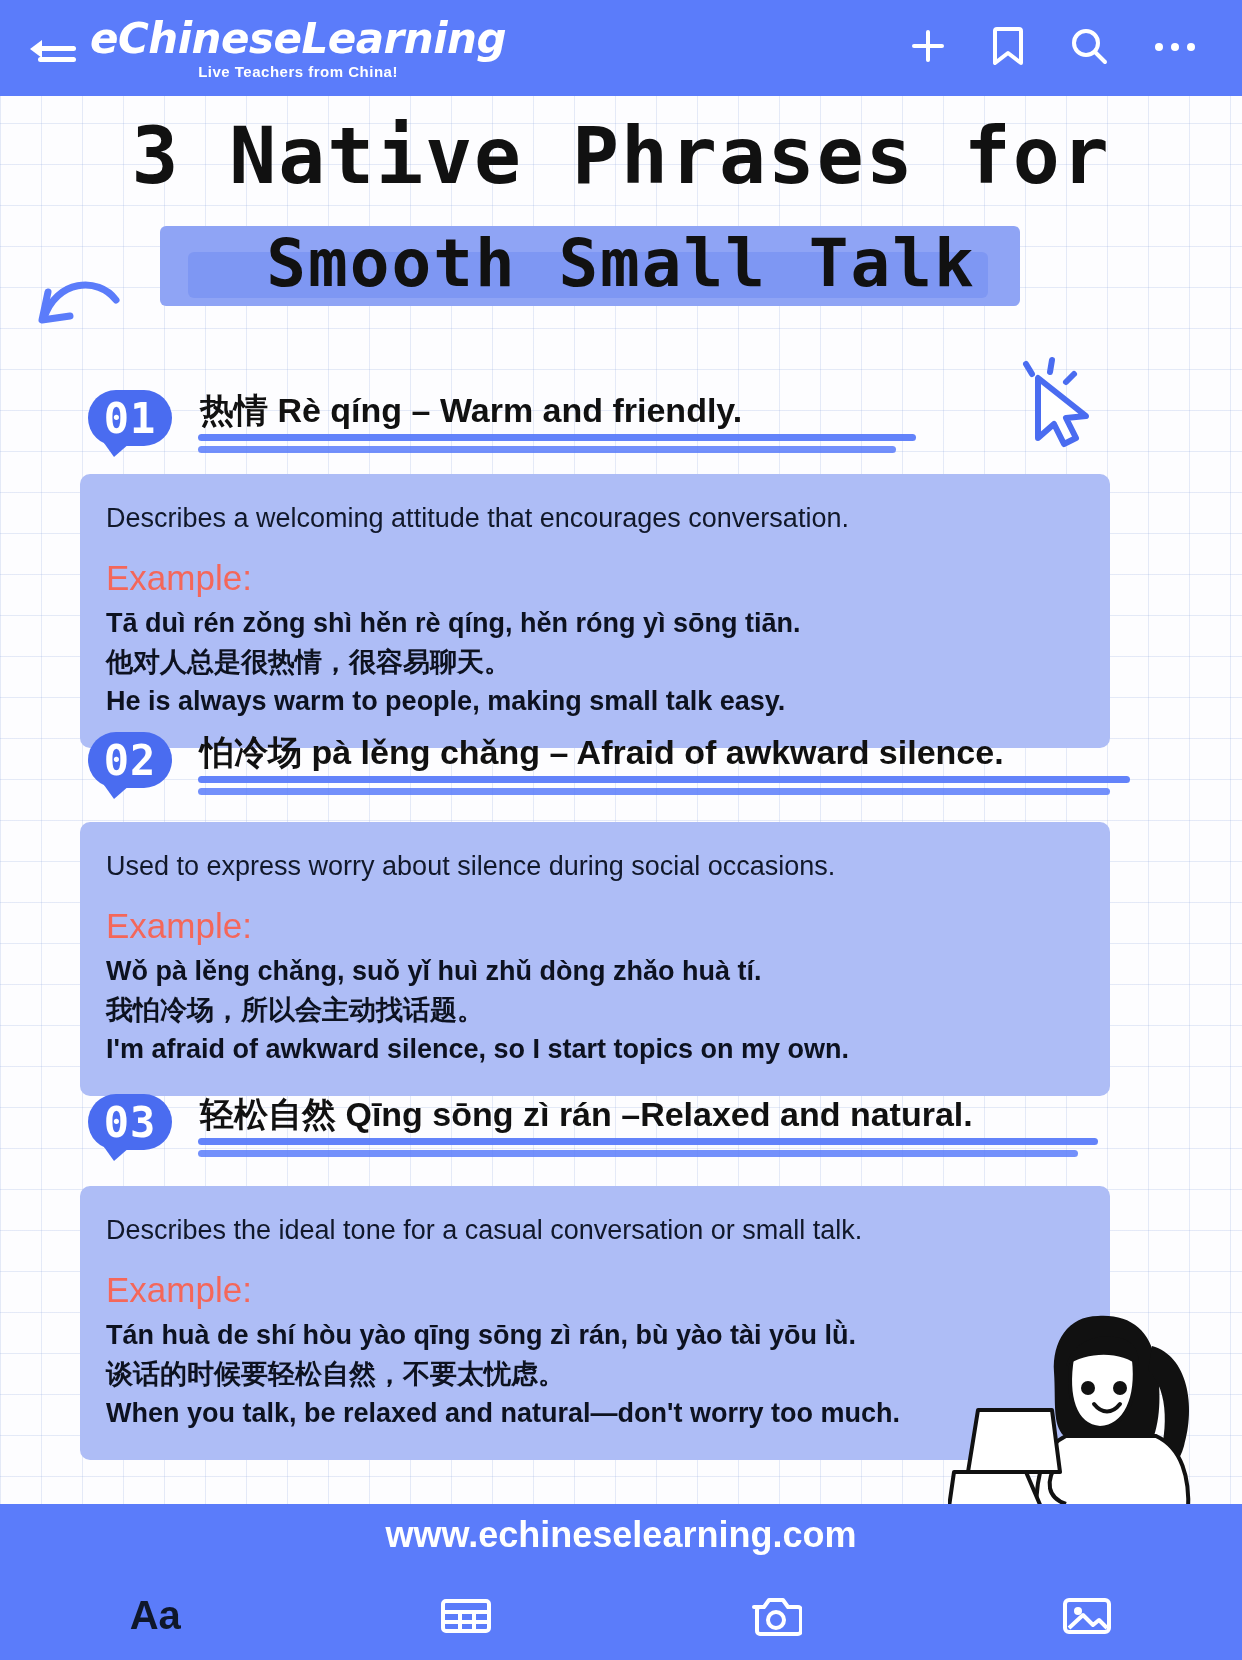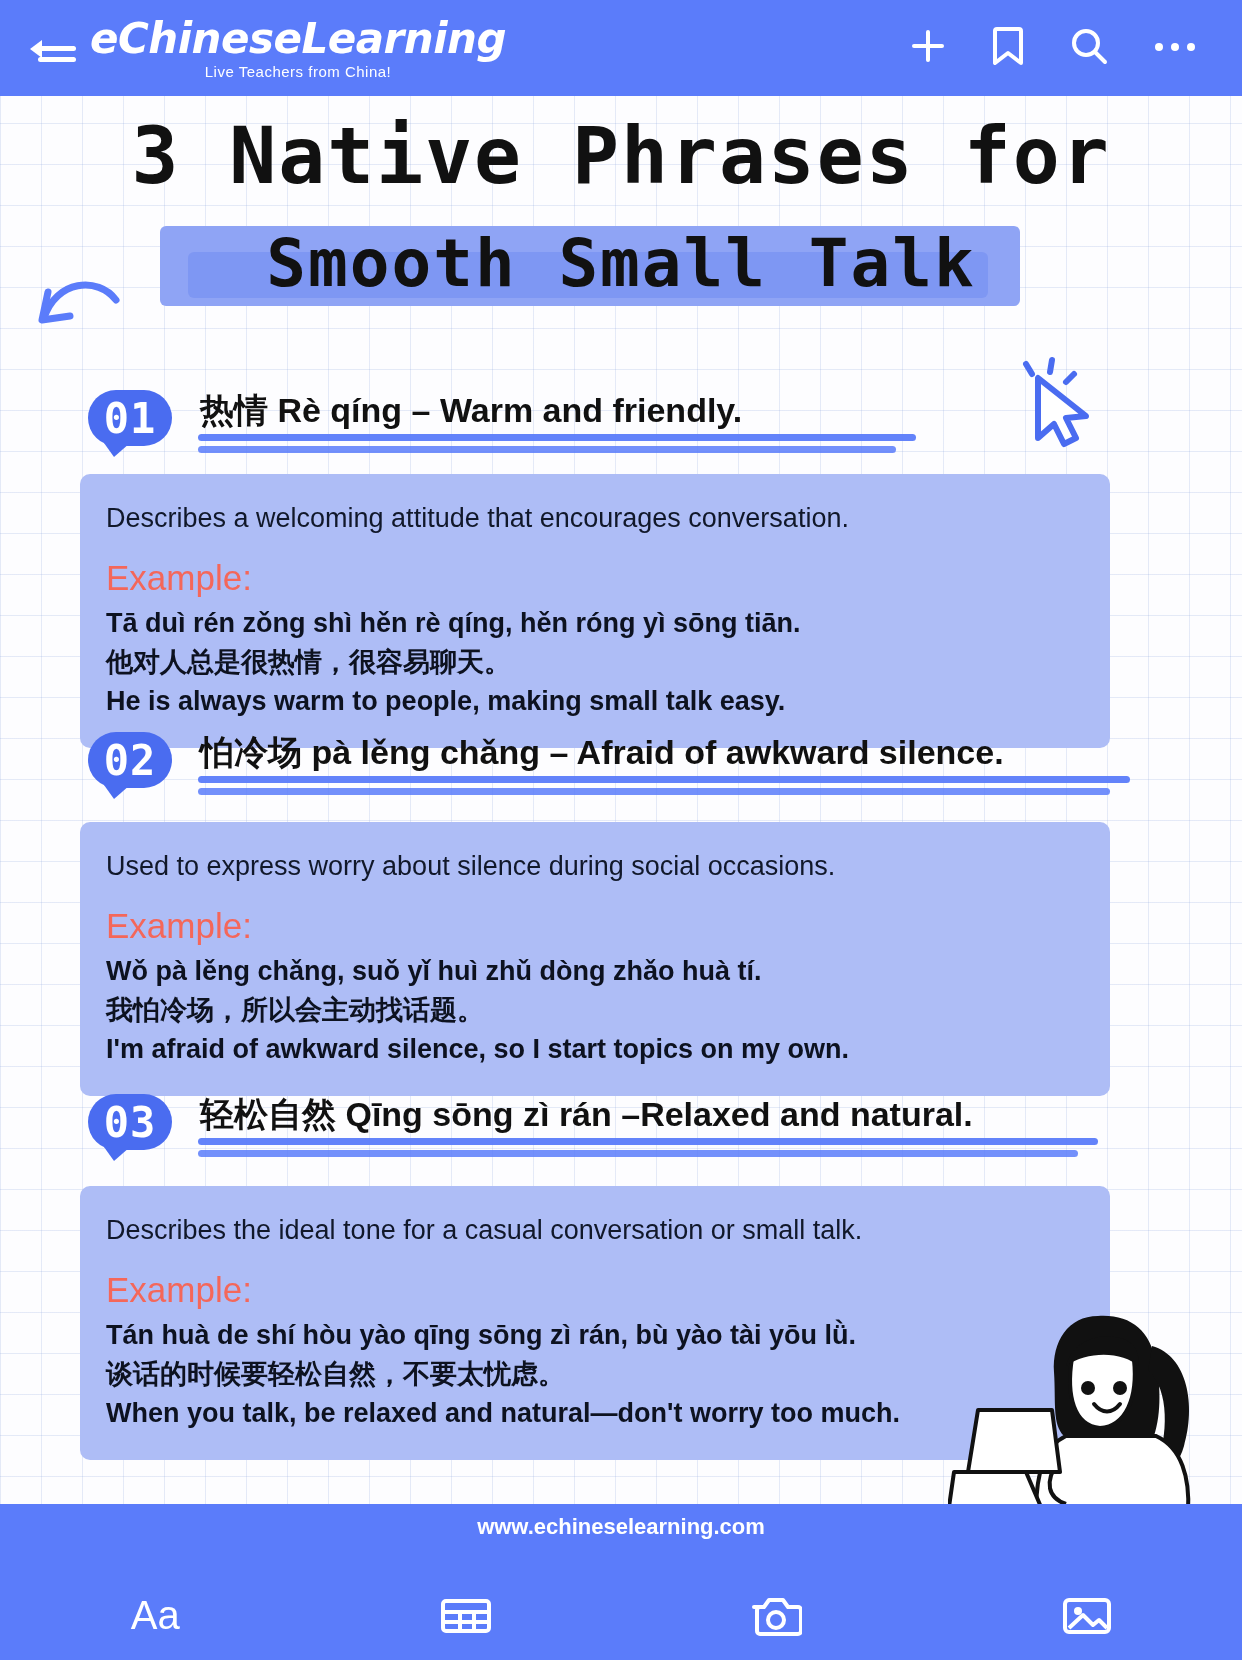--- a/index.html
+++ b/index.html
@@ -41,21 +41,21 @@
     border-right: 12px solid #fff; background: none;
   }
   .brand { display: flex; flex-direction: column; align-items: center; }
   .brand-name {
     font-family: "DejaVu Sans", sans-serif;
     font-weight: bold; font-style: italic;
     font-size: 42px; color: #ffffff; letter-spacing: -0.5px;
     line-height: 44px;
   }
   .brand-tag {
-    font-size: 15px; color: #ffffff; font-weight: normal;
+    font-size: 15px; color: #ffffff; font-weight: bold;
     letter-spacing: 0.5px; margin-top: 2px; text-align: right;
   }
   .tb-right {
     margin-left: auto; display: flex; align-items: center;
     gap: 46px; padding-right: 46px;
   }
   .tb-icon { color: #fff; }
 
   
   .title-wrap { position: absolute; top: 110px; left: 0; width: 1242px; }
@@ -144,28 +144,28 @@
   }
 
   
   .bottombar {
     position: absolute; left: 0; bottom: 0;
     width: 1242px; height: 156px;
     background: #5b7cfa;
   }
   .site-url {
     position: absolute; top: 10px; left: 0; width: 1242px;
-    text-align: center; color: #fff; font-size: 22px; font-weight: bold;
+    text-align: center; color: #fff; font-size: 36px; font-weight: bold;
   }
   .bb-icons {
     position: absolute; bottom: 22px; left: 0; width: 1242px;
     display: flex; align-items: center;
   }
   .bb-icons > div { flex: 1; display: flex; justify-content: center; color: #fff; }
-  .aa { font-size: 40px; font-weight: 400; color: #ffffff; font-family: "Liberation Sans", sans-serif; }
+  .aa { font-size: 40px; font-weight: 700; color: #0f172a; font-family: "Liberation Sans", sans-serif; }
 
   
   .girl { position: absolute; right: 4px; bottom: 120px; }
 </style>
 </head>
 <body>
 
 <div id="page">
 
   <div class="topbar">

